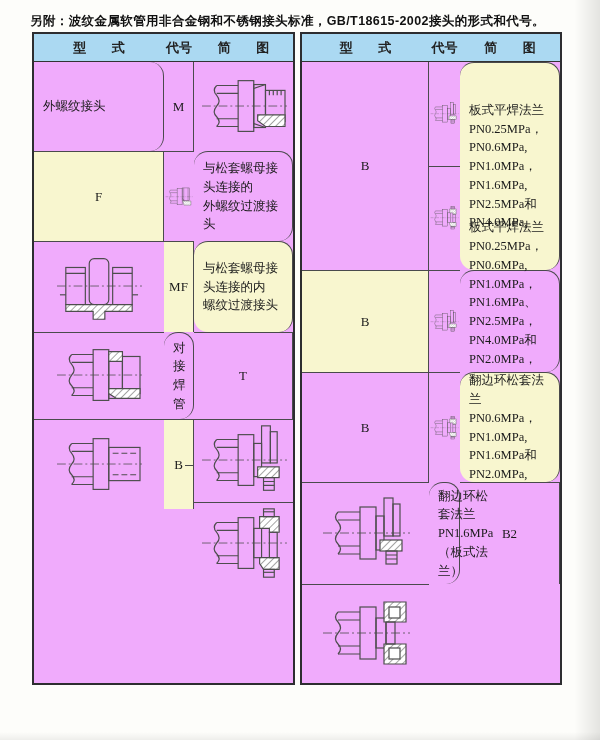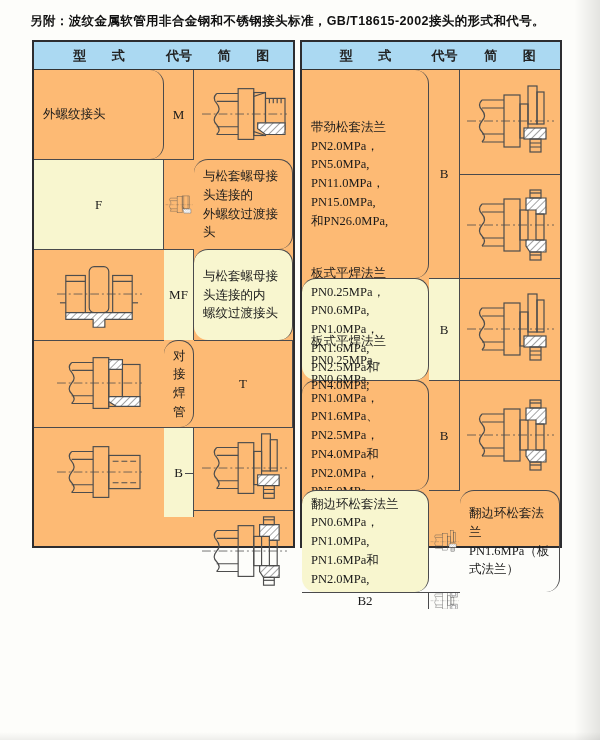--- a/index.html
+++ b/index.html
@@ -12,22 +12,22 @@
   .edge-right{position:absolute;top:0;right:0;width:26px;height:100%;
     background:linear-gradient(to right, rgba(0,0,0,0), rgba(0,0,0,0.10));}
   .edge-bottom{position:absolute;bottom:0;left:0;width:100%;height:8px;
     background:linear-gradient(to bottom, rgba(0,0,0,0), rgba(0,0,0,0.06));}
   .title{
     position:absolute;left:30px;top:13px;
     font-family:"Liberation Sans", sans-serif;
     font-size:12.5px;font-weight:bold;letter-spacing:0.4px;color:#111;text-align:center;
   }
   .tbl{
-    position:absolute;top:40px;height:508px;
-    border:2px solid #2d2d30;background:#fdba74;
+    position:absolute;top:32px;height:653px;
+    border:2px solid #2d2d30;background:#f0abfc;
     display:grid;box-sizing:border-box;
   }
   #tbl-left{left:32px;width:263px;
     grid-template-columns:130px 30px 1fr;
     grid-template-rows:28px 89px 90px 91px 87px 90px 1fr;}
   #tbl-right{left:300px;width:262px;
     grid-template-columns:127px 31px 1fr;
     grid-template-rows:28px 208px 102px 110px 102px 1fr;}
   .th{
     background:#abd9f2;display:flex;align-items:center;justify-content:center;
@@ -221,24 +221,20 @@
         </svg>
     </div>
   </div>
 </div>
 
 <div class="tbl" id="tbl-right">
   <div class="th">型 式</div>
   <div class="th">代号</div>
   <div class="th">简 图</div>
 
-  <div class="c br type">带劲松套法兰
-PN2.0MPa，PN5.0MPa,
-PN11.0MPa，PN15.0MPa,
-和PN26.0MPa,</div>
   <div class="c br code">B</div>
   <div class="c dia-stack">
     <div class="sub">
       <svg class="dia" width="96" height="96" viewBox="0 0 96 84">
           <use href="#dia-fa"></use>
         </svg>
     </div>
     <div class="sub">
       <svg class="dia" width="96" height="96" viewBox="0 0 96 84">
           <use href="#dia-fb"></use>

